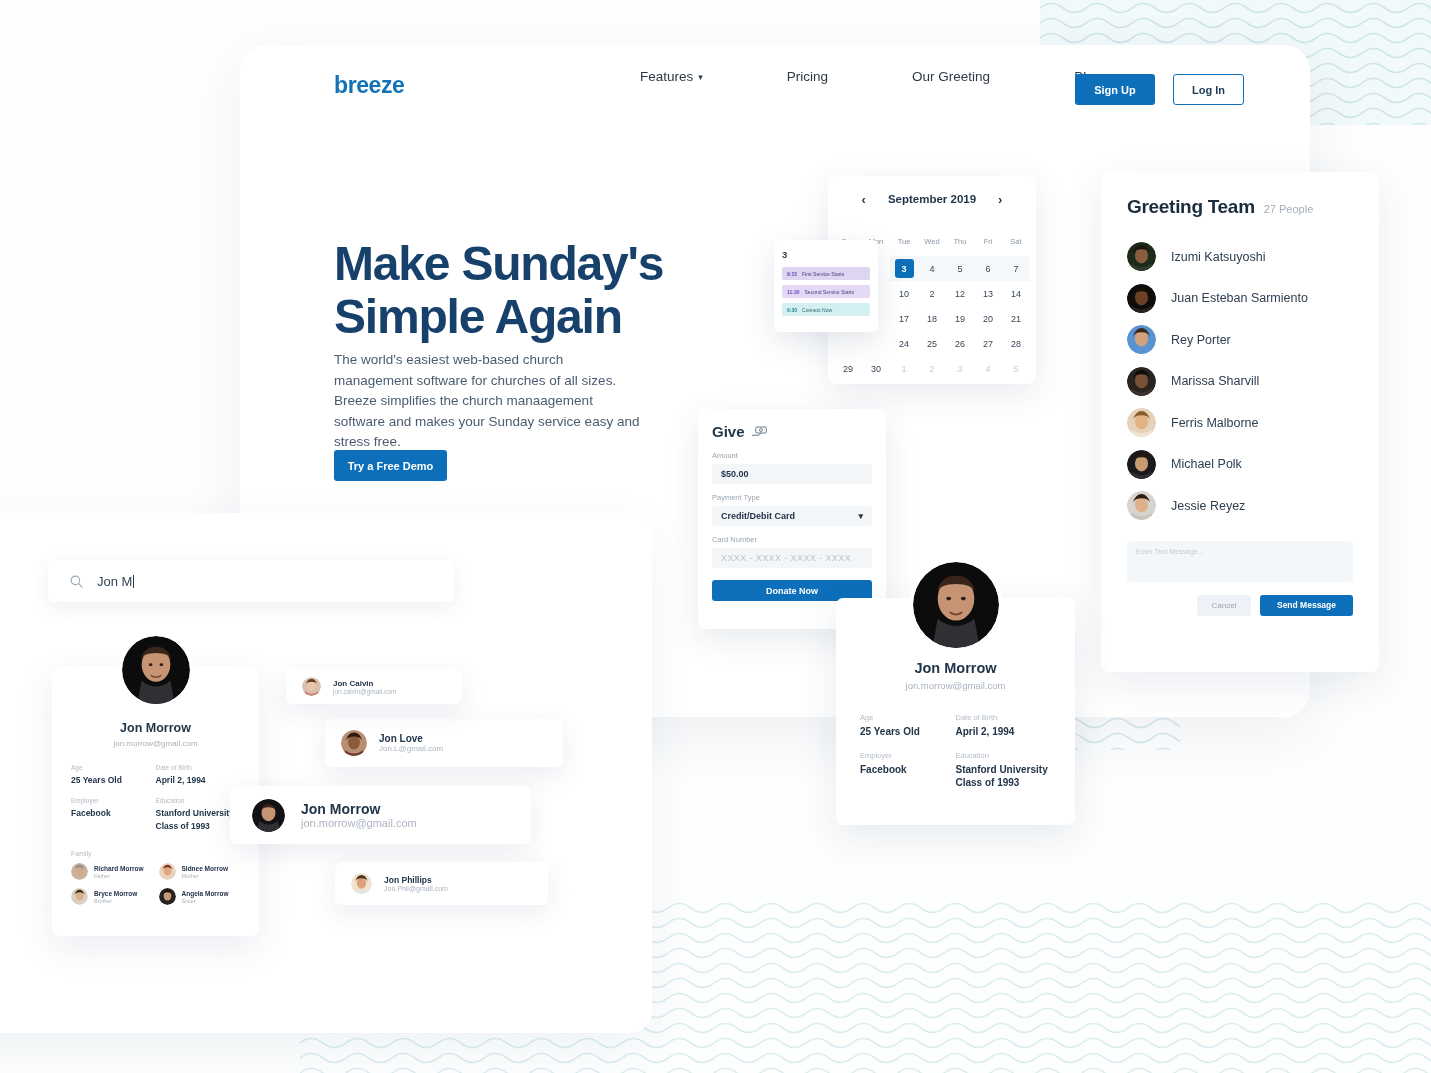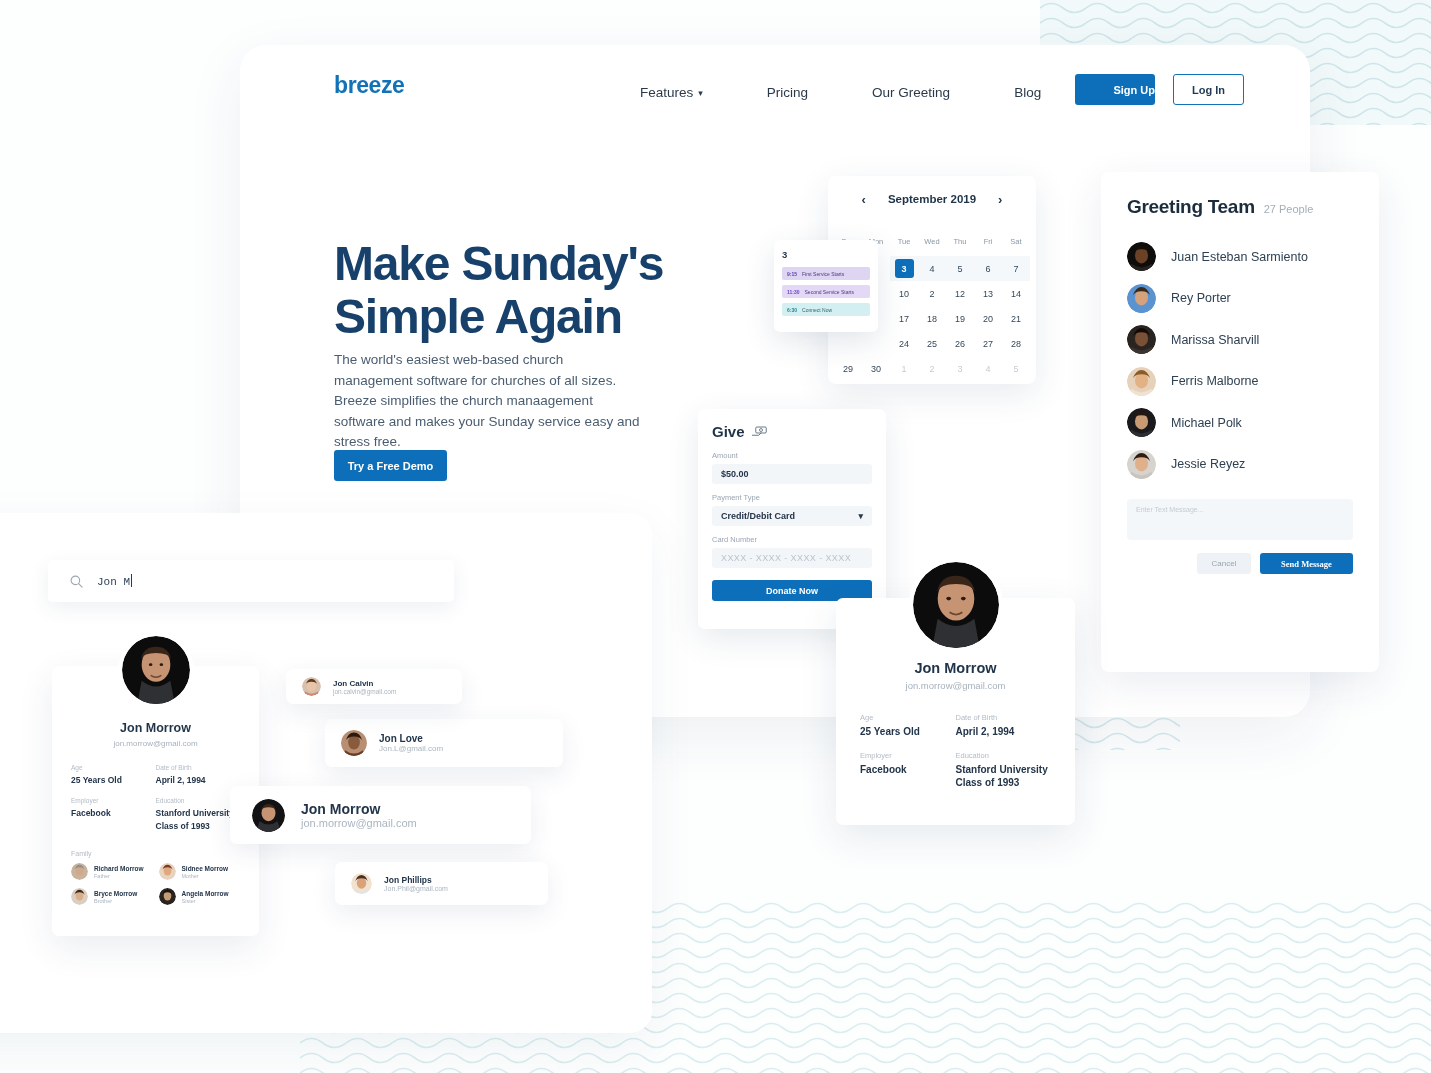--- a/index.html
+++ b/index.html
@@ -23,27 +23,27 @@
     position: absolute; left: 240px; top: 45px; width: 1070px; height: 672px;
     background: #ffffff; border-radius: 26px;
     box-shadow: 0 18px 60px rgba(22,60,95,.07);
   }
 
   
   .nav { position: absolute; left: 240px; top: 45px; width: 1070px; height: 92px;
          display: flex; align-items: center; }
   .logo { position: absolute; left: 94px; top: 27px; font-size: 23px; font-weight: 700;
           color: #1272b8; letter-spacing: -.4px; }
-  .nav-links { position: absolute; left: 400px; top: 40px; display: flex; gap: 64px; align-items: flex-end; }
+  .nav-links { position: absolute; left: 400px; top: 24px; display: flex; gap: 84px; align-items: flex-end; }
   .nav-link { font-size: 13.5px; color: #2b3a4a; cursor: pointer; display: flex; align-items: center; gap: 5px; }
   .caret { font-size: 9px; color: #2b3a4a; }
   .btn-signup {
     position: absolute; left: 835px; top: 29px; width: 80px; height: 31px;
     background: #0d6fba; color: #fff; border-radius: 3px; border: none;
-    font-size: 11px; font-weight: 700; font-family: inherit; cursor: pointer; text-align: right;
+    font-size: 11px; font-weight: 700; font-family: inherit; cursor: pointer;
   }
   .btn-login {
     position: absolute; left: 933px; top: 29px; width: 71px; height: 31px;
     background: #fff; color: #1e3a55; border: 1px solid #1272b8; border-radius: 3px;
     font-size: 11px; font-weight: 600; font-family: inherit; cursor: pointer;
   }
 
   
   .hero-title { position: absolute; left: 334px; top: 237px; width: 420px;
     font-size: 48px; line-height: 53px; font-weight: 700; color: #17416b; letter-spacing: -1.2px; }
@@ -113,21 +113,21 @@
   .team-row { display: flex; align-items: center; gap: 15px; height: 41.5px; cursor: pointer; }
   .team-name { font-size: 12.5px; color: #2e4052; }
   .avatar { border-radius: 50%; background-size: cover; flex: none; }
   .ta { width: 29px; height: 29px; }
   .msg-box { margin-top: 14px; height: 41px; background: #f4f7fa; border-radius: 4px;
     padding: 7px 9px; font-size: 7px; color: #c3ccd5; cursor: text; }
   .team-actions { display: flex; justify-content: flex-end; gap: 9px; margin-top: 13px; }
   .btn-cancel { width: 54px; height: 21px; background: #eef2f6; color: #9aa6b2; border: none;
     border-radius: 3px; font-size: 8px; font-family: inherit; cursor: pointer; }
   .btn-send { width: 93px; height: 21px; background: #0d6fba; color: #fff; border: none;
-    border-radius: 3px; font-size: 8.5px; font-weight: 700; font-family: Liberation Serif, serif; cursor: pointer; }
+    border-radius: 3px; font-size: 8.5px; font-weight: 700; font-family: Liberation Sans, sans-serif; cursor: pointer; }
 
   
   .profile-r {
     position: absolute; left: 836px; top: 598px; width: 239px; height: 227px;
     background: #fff; border-radius: 7px; box-shadow: 0 12px 38px rgba(30,60,95,.10);
     padding: 62px 24px 0;
   }
   .prof-pic-r { position: absolute; left: 50%; top: -40px; transform: translateX(-50%);
     width: 94px; height: 94px; border-radius: 50%; border: 4px solid #fff; }
   .prof-name { text-align: center; font-size: 14.5px; font-weight: 700; color: #1f3448; }
@@ -139,21 +139,21 @@
   
   .panel-bl {
     position: absolute; left: -60px; top: 513px; width: 712px; height: 520px;
     background: #fff; border-radius: 22px; box-shadow: 0 16px 50px rgba(22,60,95,.06);
   }
   .search-bar {
     position: absolute; left: 48px; top: 560px; width: 406px; height: 42px;
     background: #fff; border-radius: 5px; box-shadow: 0 6px 20px rgba(30,60,95,.08);
     display: flex; align-items: center; padding: 0 22px; gap: 14px; cursor: text;
   }
-  .search-val { font-size: 11px; color: #30445a; position: relative; font-family: Liberation Mono, monospace; }
+  .search-val { font-size: 13px; color: #30445a; position: relative; }
   .caretbar { display: inline-block; width: 1px; height: 13px; background: #2b3a4a;
     vertical-align: -2px; margin-left: 1px; }
 
   
   .profile-l {
     position: absolute; left: 52px; top: 666px; width: 207px; height: 270px;
     background: #fff; border-radius: 7px; box-shadow: 0 12px 36px rgba(30,60,95,.09);
     padding: 55px 19px 0;
   }
   .prof-pic-l { position: absolute; left: 50%; top: -34px; transform: translateX(-50%);
@@ -331,20 +331,36 @@
 
   <div class="team">
     <div class="team-head">
       <span class="team-title">Greeting Team</span>
       <span class="team-count">27 People</span>
     </div>
     <div id="team-list">
         <div class="team-row">
           <svg class="avatar ta" viewBox="0 0 40 40">
             <defs>
+              <clipPath id="tc1">
+                <circle cx="20" cy="20" r="20"></circle>
+              </clipPath>
+            </defs>
+            <g clip-path="url(#tc1)">
+              <rect width="40" height="40" fill="#1d2a1a"></rect>
+              <ellipse cx="20" cy="18.5" rx="9" ry="11" fill="#8a5c3e"></ellipse>
+              <path d="M8 16 q4-12 12-12 t12 12 q-3-6-12-6 t-12 6z" fill="#1a120c"></path>
+              <path d="M6 30 q14 10 28 0 l4 14 H2 z" fill="#2e3b2a"></path>
+            </g>
+          </svg>
+          <span class="team-name">Izumi Katsuyoshi</span>
+        </div>
+        <div class="team-row">
+          <svg class="avatar ta" viewBox="0 0 40 40">
+            <defs>
               <clipPath id="tc2">
                 <circle cx="20" cy="20" r="20"></circle>
               </clipPath>
             </defs>
             <g clip-path="url(#tc2)">
               <rect width="40" height="40" fill="#0e0d0c"></rect>
               <ellipse cx="20" cy="18.5" rx="9" ry="11" fill="#6b4226"></ellipse>
               <path d="M8 16 q4-12 12-12 t12 12 q-3-6-12-6 t-12 6z" fill="#140d08"></path>
               <path d="M6 30 q14 10 28 0 l4 14 H2 z" fill="#26211c"></path>
             </g>

